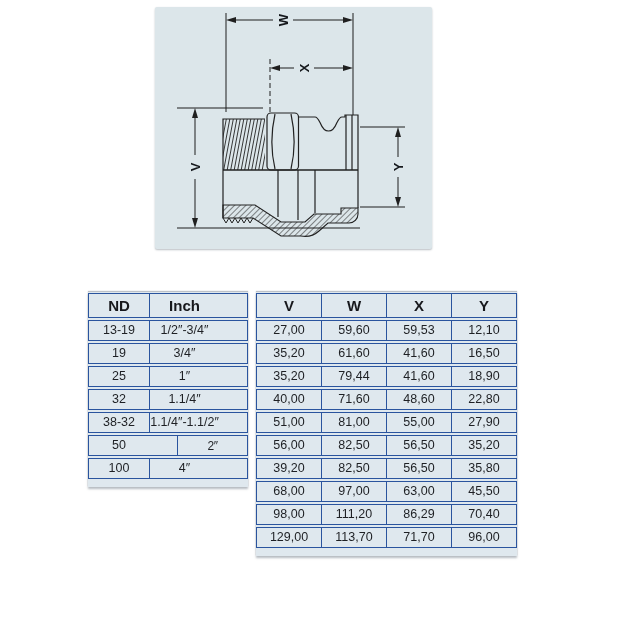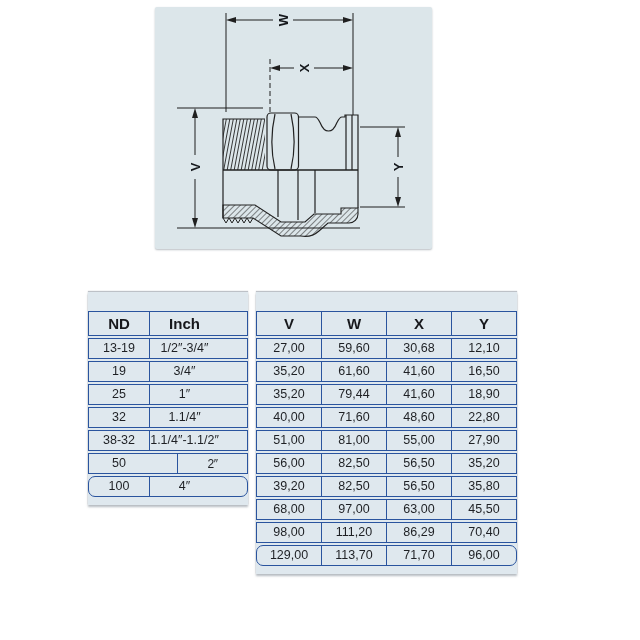--- a/index.html
+++ b/index.html
@@ -10,28 +10,28 @@
   .diagram-panel{
     position:absolute;left:155px;top:7px;width:277px;height:242px;
     background:#dce6ea;border-radius:2px;
     box-shadow:0 1px 2px rgba(100,110,122,.45);
   }
   .tables{
     position:absolute;left:88px;top:292px;
     display:flex;gap:8px;align-items:flex-start;
   }
   .panel{
-    background:#dfe8ee;padding:19px 0 7px 0;
+    background:#dfe8ee;padding:1px 0 7px 0;
     box-shadow:0 -1px 1px rgba(110,120,132,.45),0 2px 2px rgba(110,120,132,.5);
   }
   .row{
     display:flex;align-items:stretch;
     border:1.5px solid #2a549e;margin:0 0 2px 0;height:19px;
   }
-  .row:last-child{margin-bottom:1px;border-radius:7px;}
+  .row:last-child{margin-bottom:1px;}
   .row.header{height:23px;}
   .row.header .cell{font-weight:bold;font-size:15px;color:#17181c;}
   .cell{
     display:flex;align-items:center;justify-content:center;
     font-size:12.5px;color:#1e2024;line-height:1;white-space:nowrap;
   }
   .t-left .cell.nd{width:60px;}
   .t-left .cell.inch{width:69px;border-left:1.5px solid #2a549e;}
   .t-right .cell{width:64px;}
   .t-right .cell + .cell{border-left:1.5px solid #2a549e;}
@@ -143,21 +143,21 @@
   <div class="panel t-right">
     <div class="row header">
       <div class="cell">V</div>
       <div class="cell">W</div>
       <div class="cell">X</div>
       <div class="cell">Y</div>
     </div>
     <div class="row">
       <div class="cell">27,00</div>
       <div class="cell">59,60</div>
-      <div class="cell">30,68</div>
+      <div class="cell">59,53</div>
       <div class="cell">12,10</div>
     </div>
     <div class="row">
       <div class="cell">35,20</div>
       <div class="cell">61,60</div>
       <div class="cell">41,60</div>
       <div class="cell">16,50</div>
     </div>
     <div class="row">
       <div class="cell">35,20</div>

